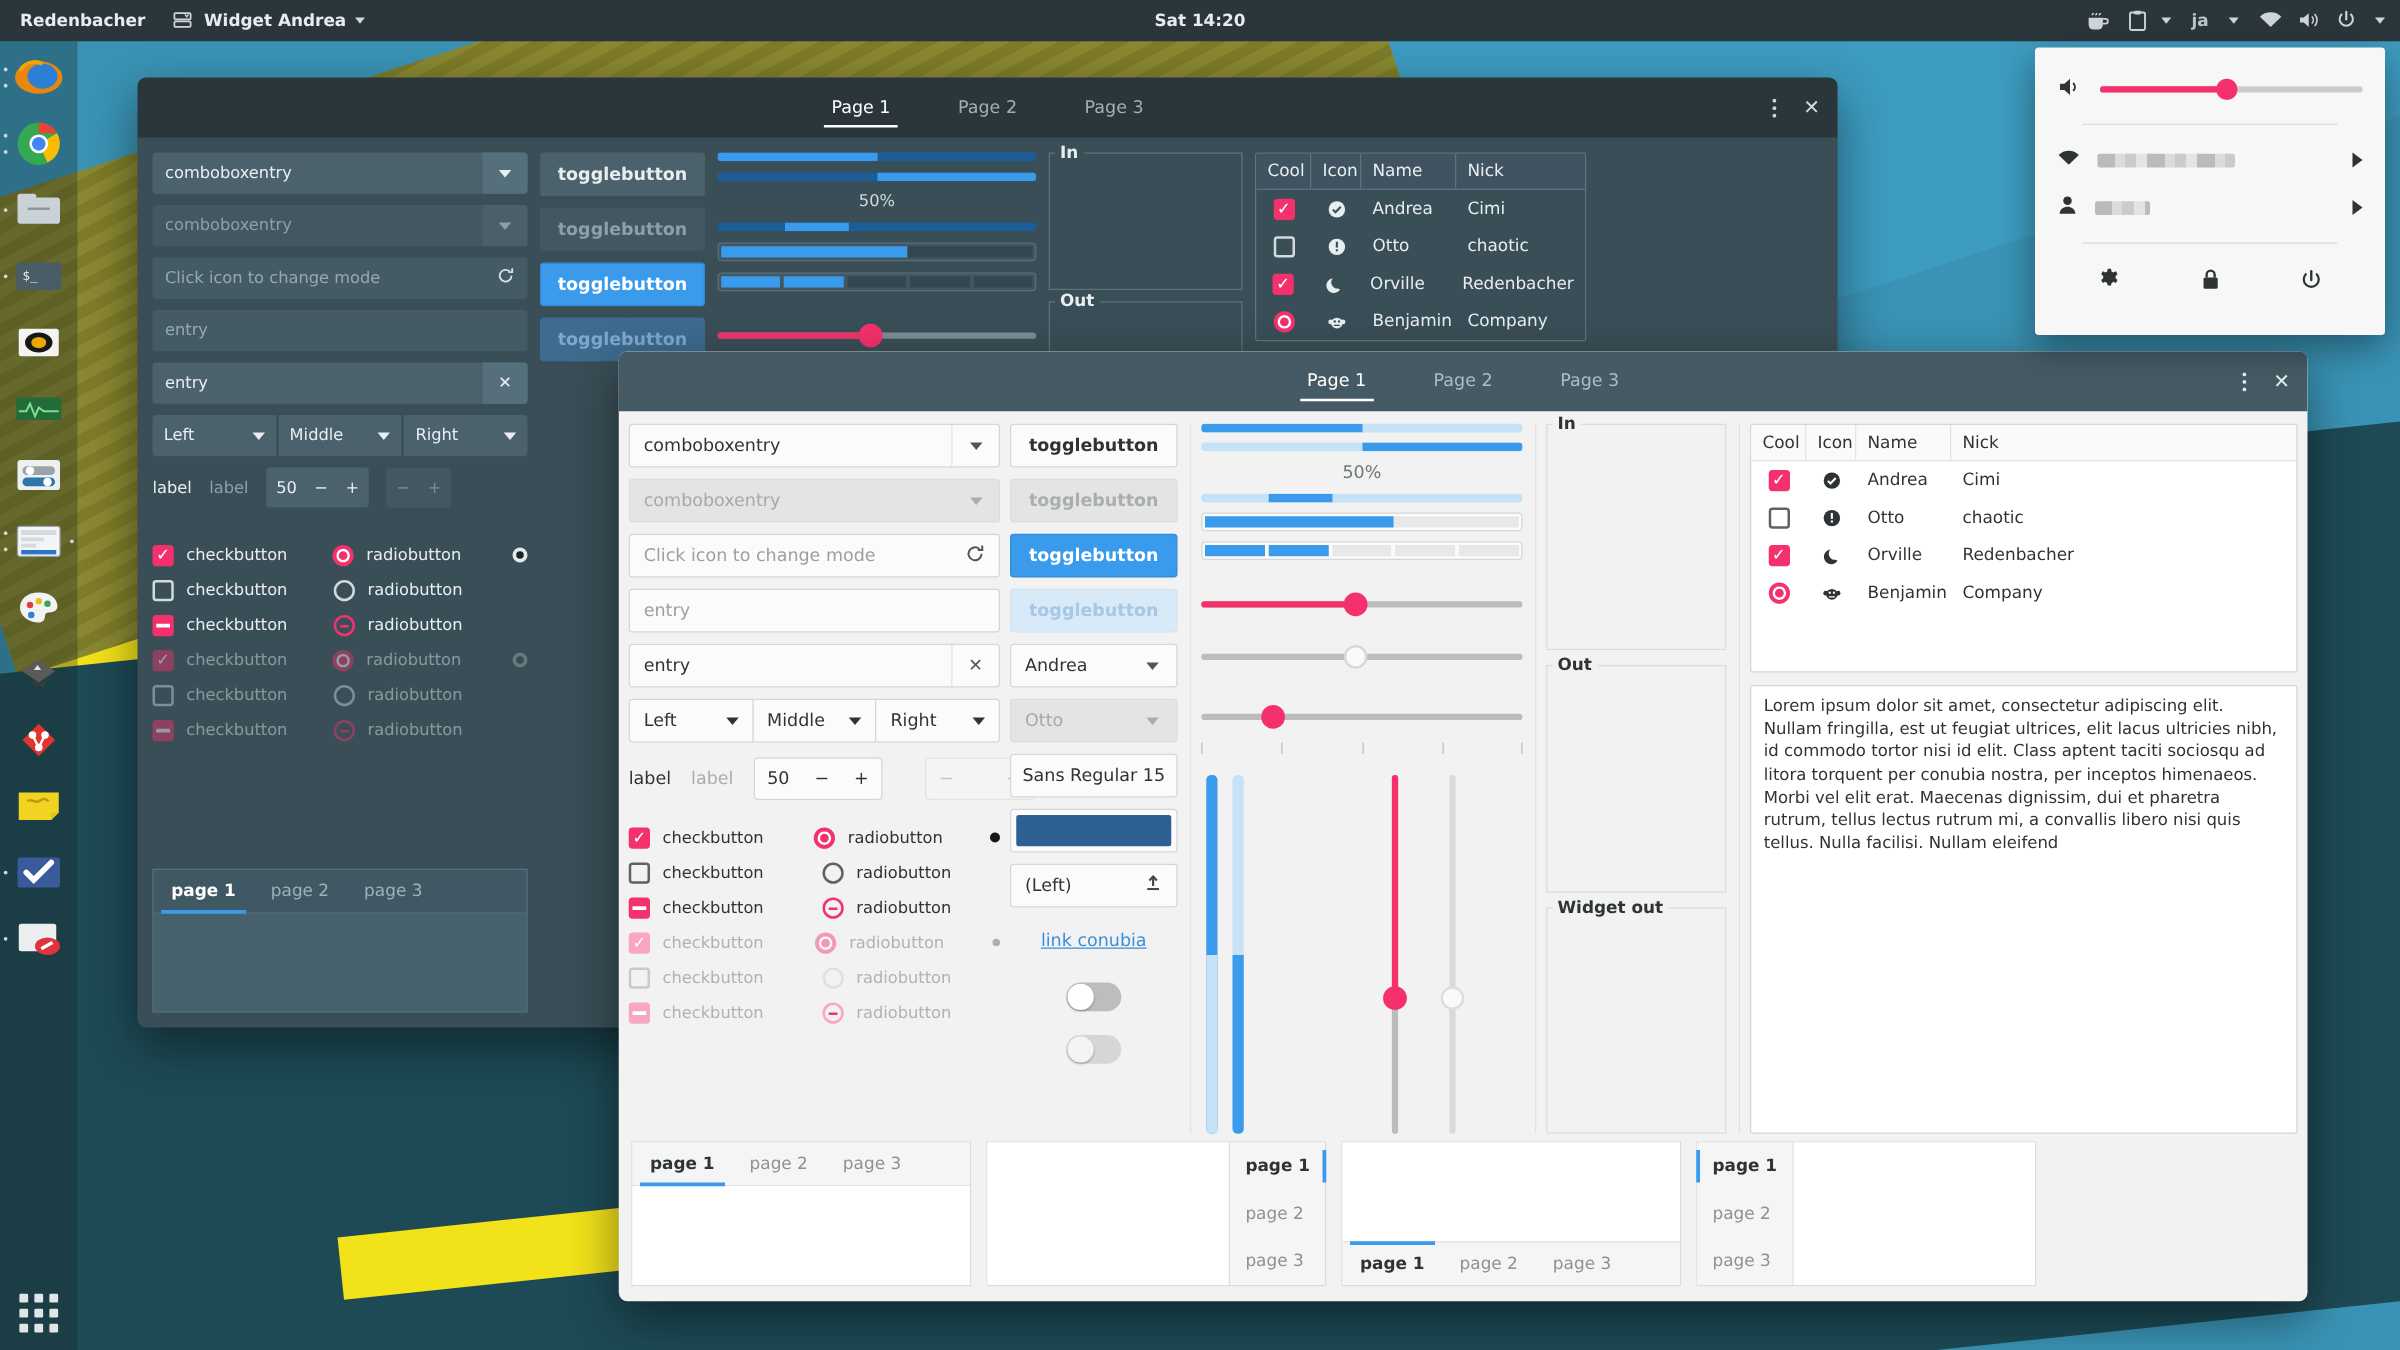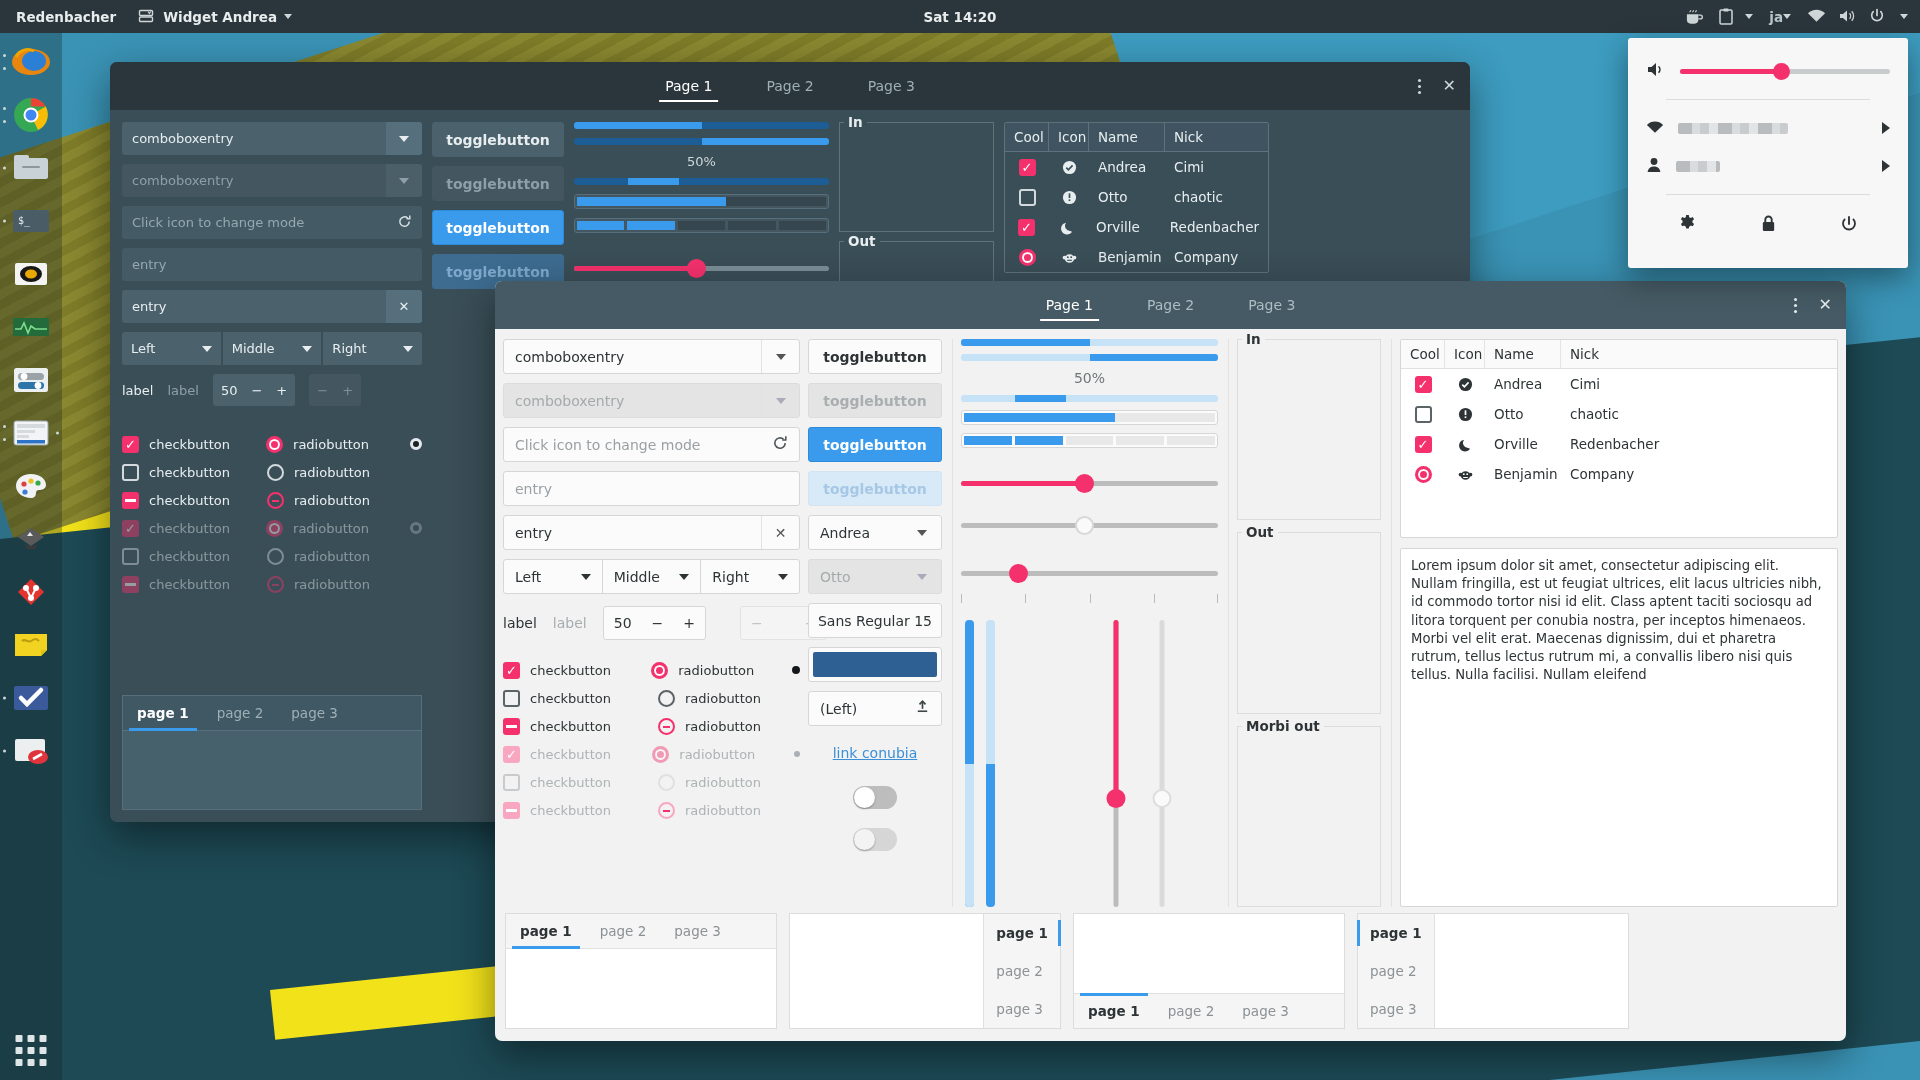--- a/index.html
+++ b/index.html
@@ -322,21 +322,21 @@
     </span>
     <span style="display:flex;align-items:center;gap:8px">
       <span class="tb-icon">
         <svg width="14" height="17" viewBox="0 0 14 17">
             <rect x="1" y="2" width="12" height="14" rx="1.2" fill="none" stroke="#cfd6d8" stroke-width="1.5"></rect>
             <rect x="4.5" y="0.5" width="5" height="3" rx=".7" fill="#cfd6d8"></rect>
           </svg>
       </span>
       <span class="caret"></span>
     </span>
-    <span style="display:flex;align-items:center;gap:0">
+    <span style="display:flex;align-items:center;gap:16px">
       <span style="color:#b7c6ca">ja</span>
       <span class="caret"></span>
     </span>
     <span style="display:flex;align-items:center;gap:13px">
       <span class="tb-icon">
         <svg width="19" height="15" viewBox="0 0 20 15">
             <path d="M10 14 1 5.2a12.6 12.6 0 0 1 18 0z" fill="#cfd6d8"></path>
           </svg>
       </span>
       <span class="tb-icon">
@@ -1008,21 +1008,21 @@
       </div>
 
       <div class="col" style="width:155px; gap:12px; border-right:1px solid #e2e2e2; padding-right:10px;">
         <div class="frame" style="flex:1">
           <span class="cap">In</span>
         </div>
         <div class="frame" style="flex:1">
           <span class="cap">Out</span>
         </div>
         <div class="frame" style="flex:1">
-          <span class="cap">Morbi out</span>
+          <span class="cap">Widget out</span>
         </div>
       </div>
 
       <div class="col" style="flex:1; gap:10px;">
         <div class="tv">
           <div class="hd">
             <div class="c-cool">Cool</div>
             <div class="c-icon">Icon</div>
             <div class="c-name">Name</div>
             <div class="c-nick" style="border:none">Nick</div>

